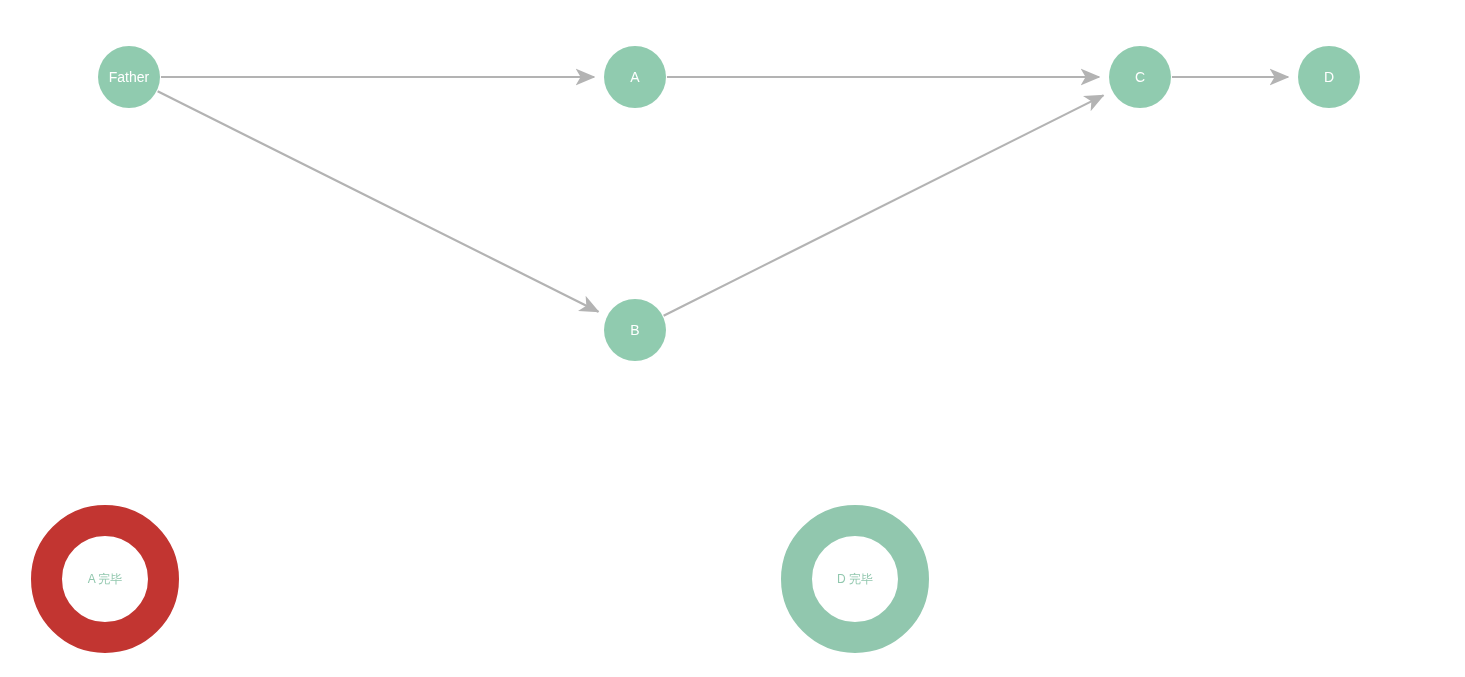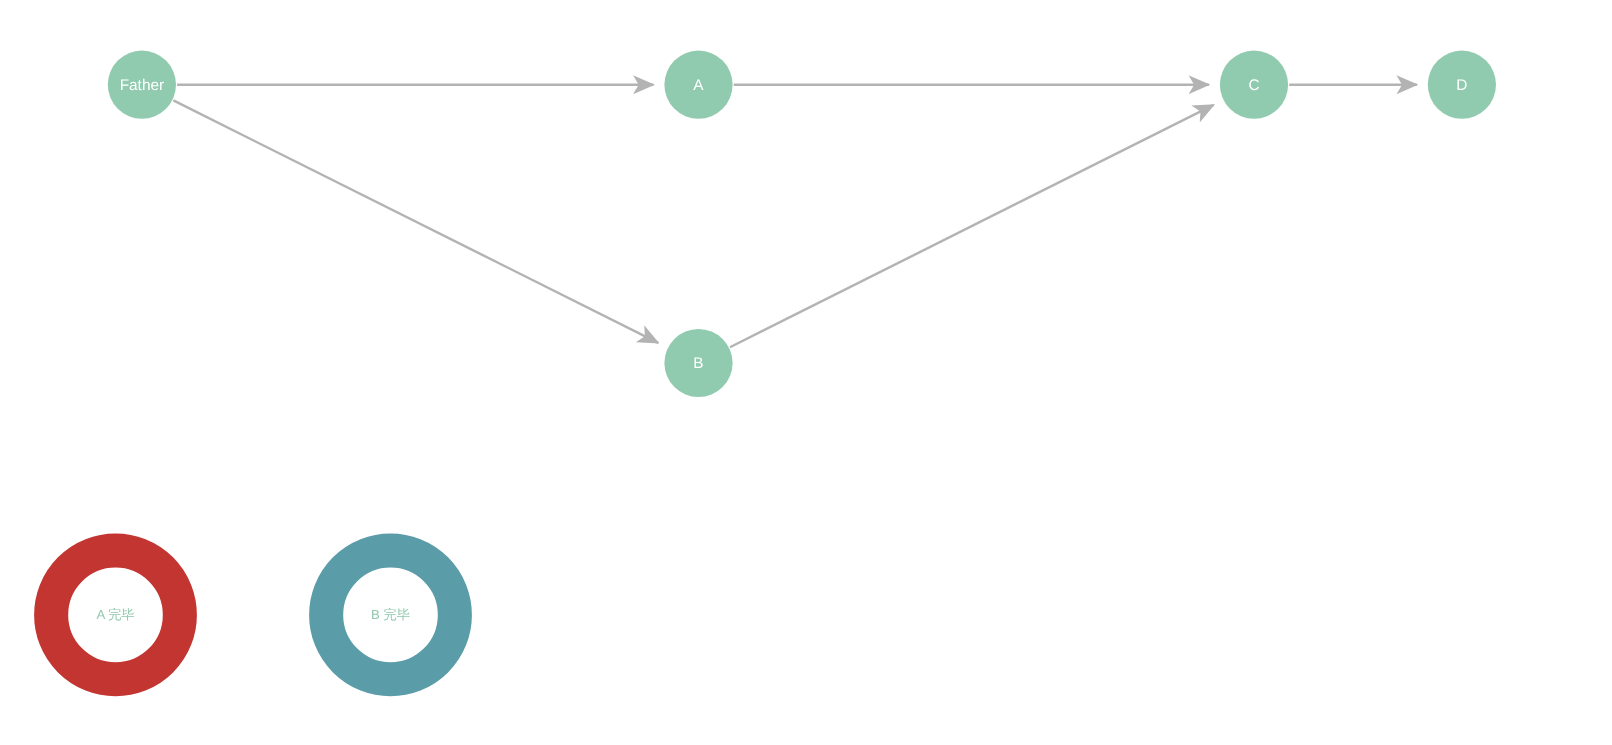--- a/index.html
+++ b/index.html
@@ -49,21 +49,21 @@
   }
   .edge-path {
     fill: none;
     stroke-width: 2.2;
     stroke-linecap: butt;
   }
   
   #donut-section {
     position: absolute;
     left: 0;
-    top: 420px;
+    top: 440px;
     width: 1465px;
     height: 237px;
   }
   .donut-wrap {
     position: absolute;
     top: 40px;
     width: 200px;
     height: 197px;
   }
   .donut-svg {
@@ -122,21 +122,21 @@
     </svg>
   </div>
 
   <div id="donut-section">
       <div class="donut-wrap" style="left: 5px;">
         <svg class="donut-svg" width="200" height="197">
           <circle cx="100" cy="99" r="58.5" fill="none" stroke="#c23531" stroke-width="31"></circle>
           <text class="donut-label" x="100" y="100" fill="#91c7ae">A 完毕</text>
         </svg>
       </div>
-      <div class="donut-wrap" style="left: 255px;">
+      <div class="donut-wrap" style="left: 755px;">
         <svg class="donut-svg" width="200" height="197">
-          <circle cx="100" cy="99" r="58.5" fill="none" stroke="#5a9ca8" stroke-width="31"></circle>
-          <text class="donut-label" x="100" y="100" fill="#91c7ae">B 完毕</text>
+          <circle cx="100" cy="99" r="58.5" fill="none" stroke="#91c7ae" stroke-width="31"></circle>
+          <text class="donut-label" x="100" y="100" fill="#91c7ae">D 完毕</text>
         </svg>
       </div>
     </div>
 
 </div>
 
 </body></html>

